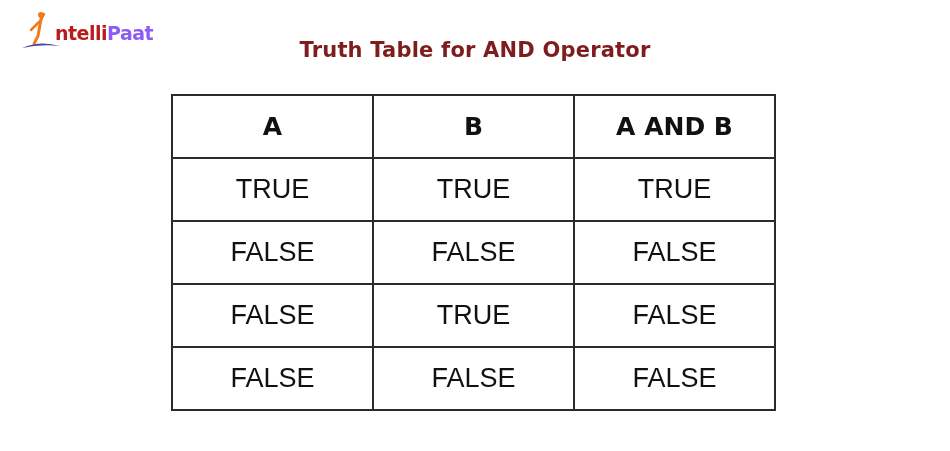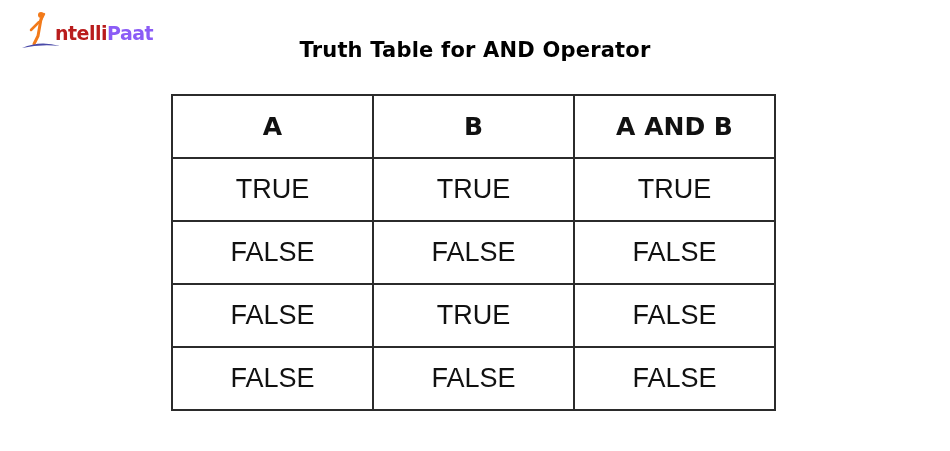--- a/index.html
+++ b/index.html
@@ -1,21 +1,21 @@
 <!DOCTYPE html>
 <html><head>
 <meta charset="utf-8">
 <style>
   html, body { margin: 0; padding: 0; background: #ffffff; }
   body { width: 950px; height: 451px; position: relative; overflow: hidden; font-family: "Liberation Sans", sans-serif; }
   .logo { position: absolute; left: 20px; top: 10px; width: 120px; height: 40px; }
   .logo-text { position: absolute; left: 35px; top: 12px; font-family: "DejaVu Sans", sans-serif; font-weight: bold; font-size: 19px; letter-spacing: -0.5px; }
   .logo-text .blue { color: #b91c1c; }
   .logo-text .orange { color: #8b5cf6; }
-  .title { position: absolute; left: 0; width: 950px; top: 38px; text-align: center; font-family: "DejaVu Sans", sans-serif; font-weight: bold; font-size: 21px; color: #000000; letter-spacing: 0.2px; }
+  .title { position: absolute; left: 0; width: 950px; top: 38px; text-align: center; font-family: "DejaVu Sans", sans-serif; font-weight: bold; font-size: 21px; color: #7f1d1d; letter-spacing: 0.2px; }
   table { position: absolute; left: 171px; top: 94px; border-collapse: collapse; }
   td, th { border: 2px solid #2b2b2b; width: 199px; height: 61px; text-align: center; vertical-align: middle; padding: 0; color: #111; }
   th { font-family: "DejaVu Sans", sans-serif; font-weight: 600; font-size: 25px; }
   td { font-family: "Liberation Sans", sans-serif; font-weight: normal; font-size: 27px; border-radius: 26px; }
 </style>
 </head>
 <body>
 
 <div class="logo">
   <svg width="40" height="44" viewBox="0 0 40 44" style="position:absolute;left:0;top:0;">

